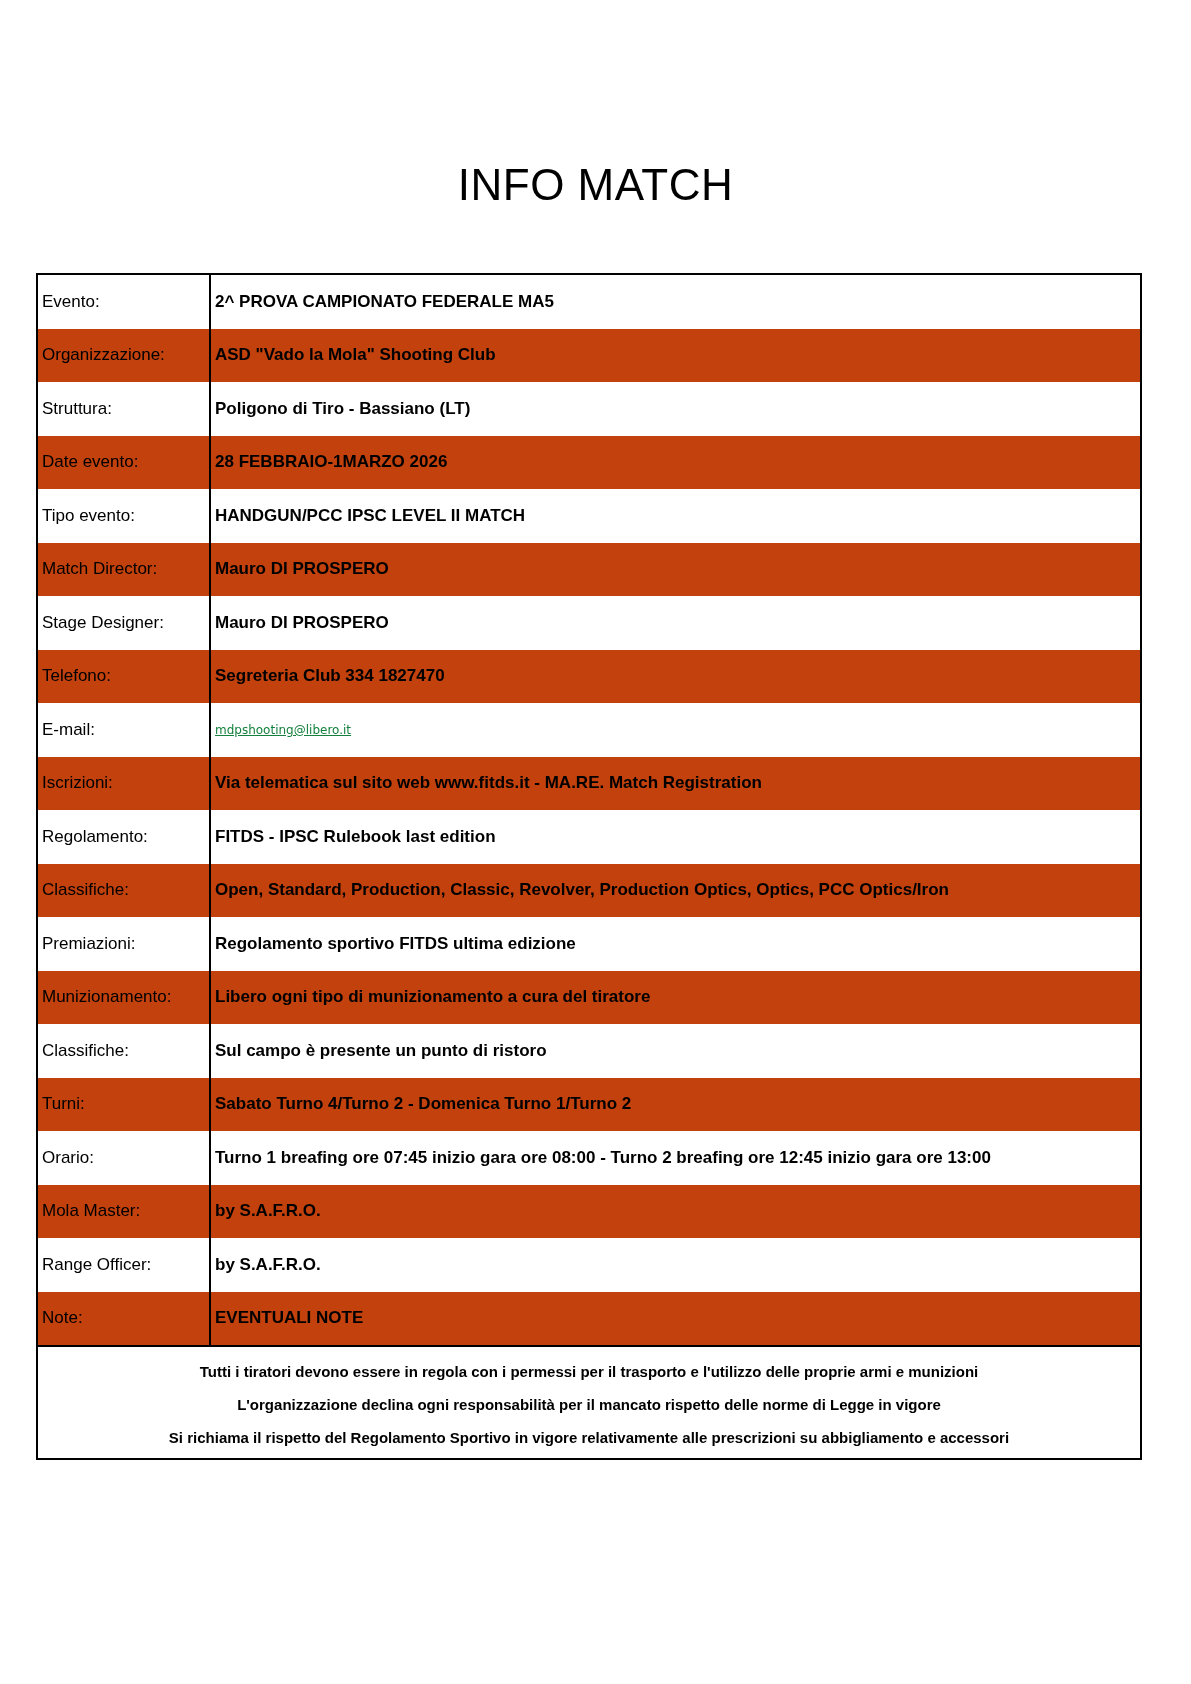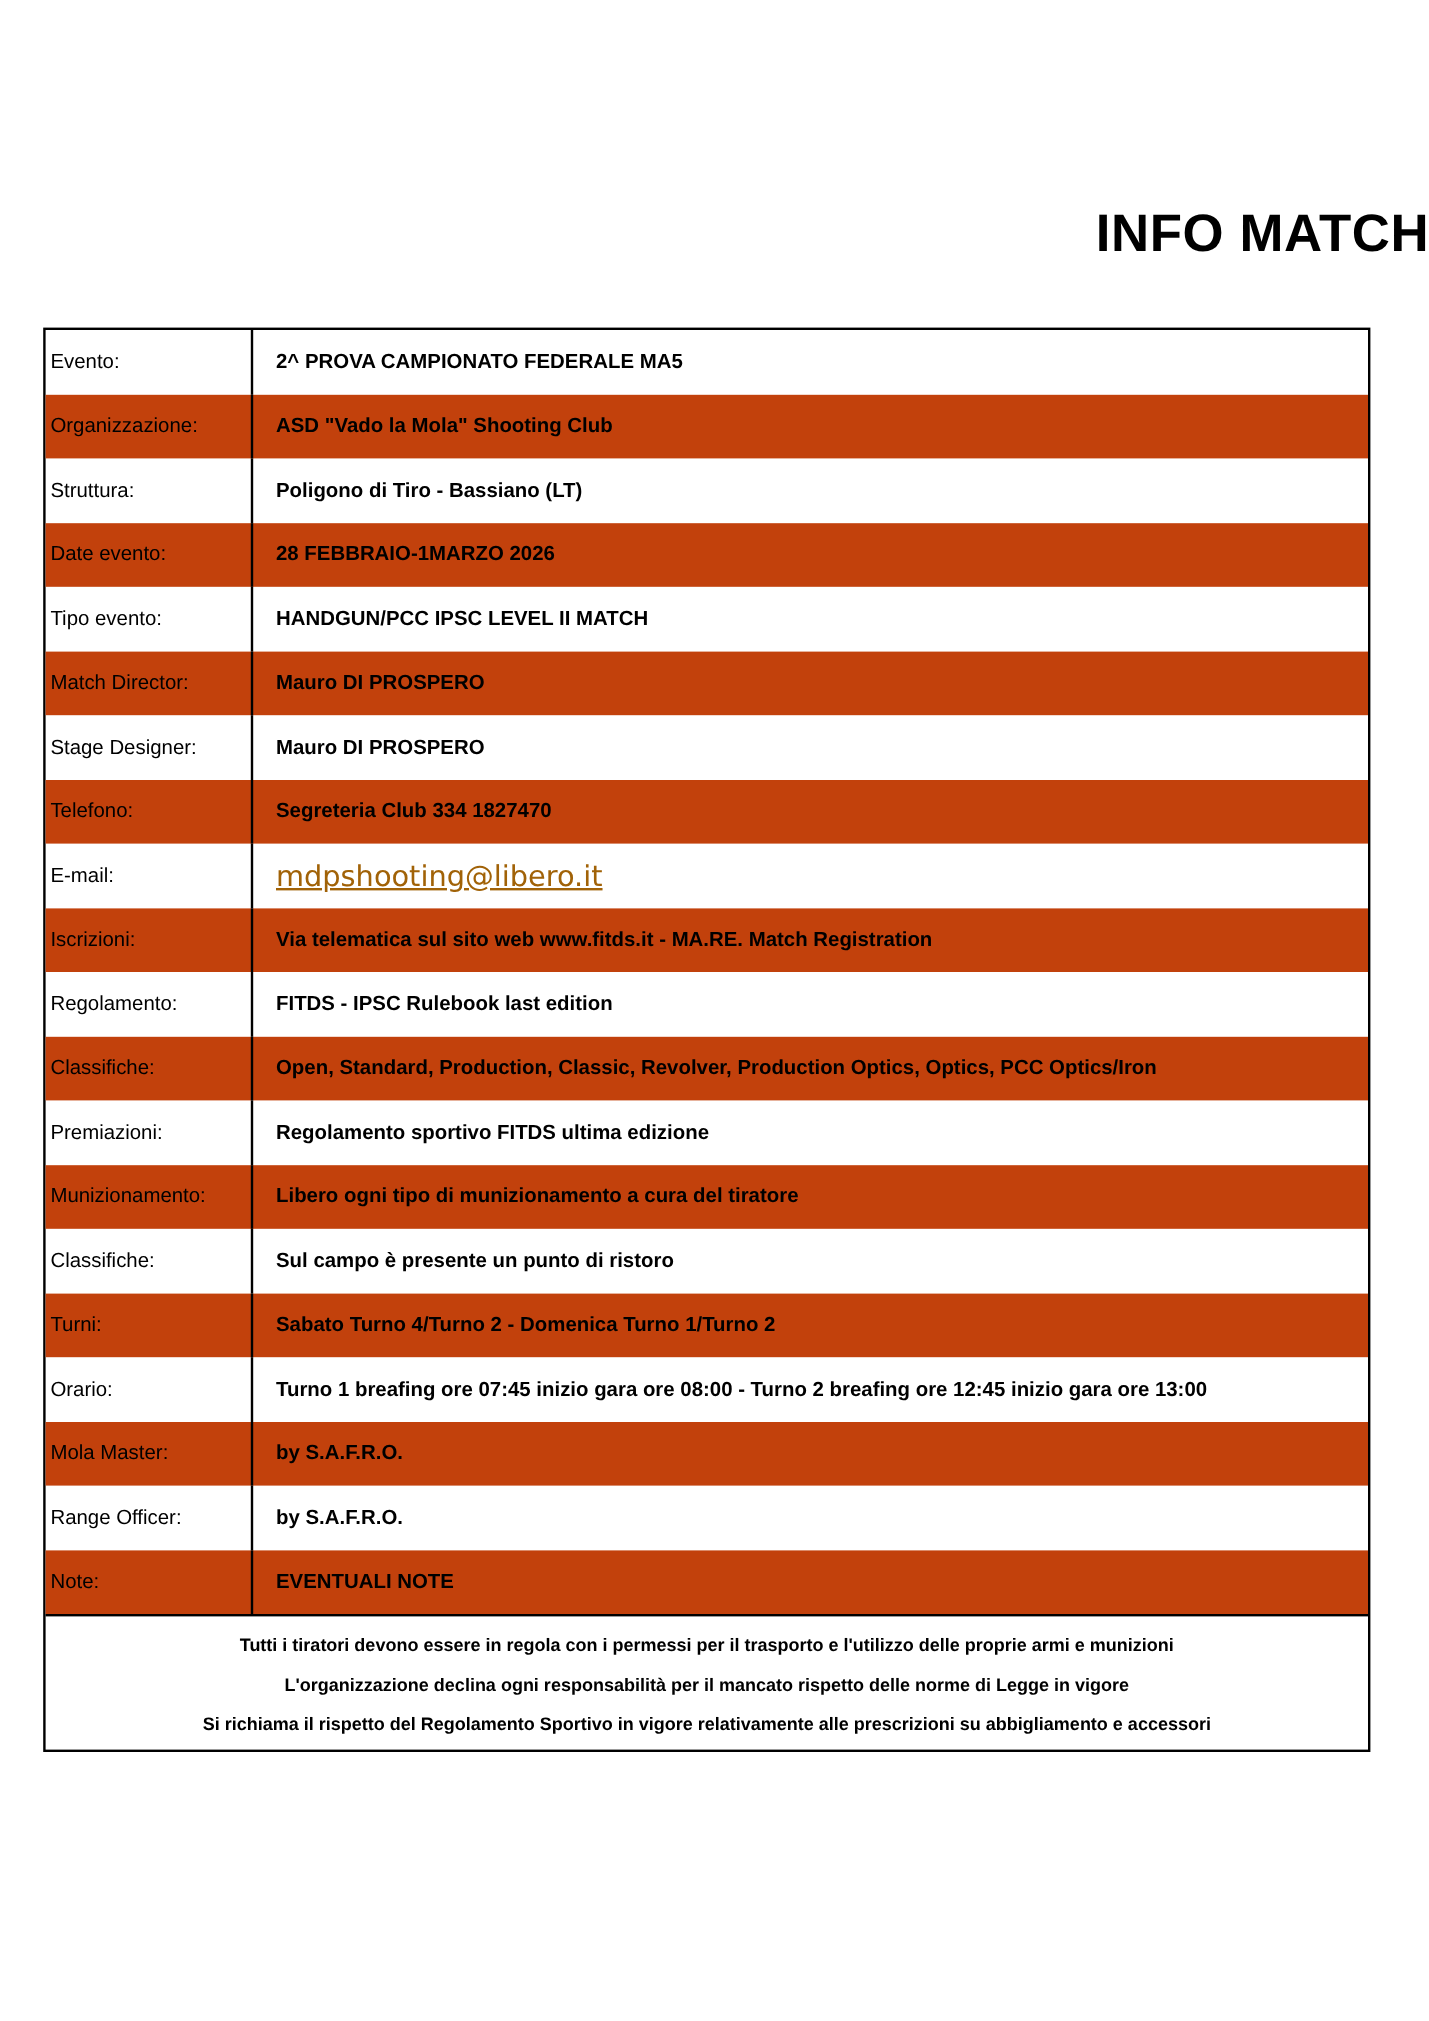--- a/index.html
+++ b/index.html
@@ -1,43 +1,43 @@
 <!DOCTYPE html>
 <html><head>
 <meta charset="utf-8">
 <style>
   html, body { margin: 0; padding: 0; background: #ffffff; }
   body {
     width: 1191px; height: 1684px; position: relative; overflow: hidden;
     font-family: "Liberation Sans", sans-serif; color: #000;
   }
   .title {
-    position: absolute; left: 0; width: 1191px; top: 170px;
-    text-align: right; font-weight: bold; font-size: 44px; letter-spacing: 0.5px;
+    position: absolute; left: 0; width: 1191px; top: 160px;
+    text-align: center; font-weight: normal; font-size: 44px; letter-spacing: 0.5px;
   }
   .info-table {
     position: absolute; left: 36px; top: 273px; width: 1106px;
     border: 2px solid #000; box-sizing: border-box;
   }
   .row {
     display: flex; height: 53.5px; align-items: center;
   }
   .row.shaded { background: #c2410c; }
   .row .label {
     width: 173px; height: 100%; display: flex; align-items: center;
     padding-left: 4px; box-sizing: border-box;
     border-right: 2px solid #000; font-size: 17px;
   }
   .row .value {
     flex: 1; height: 100%; display: flex; align-items: center;
-    padding-left: 19px; font-size: 17px; font-weight: bold;
+    padding-left: 4px; font-size: 17px; font-weight: bold;
   }
   .row .value a {
-    color: #a16207; text-decoration: underline; font-weight: normal;
-    font-family: "DejaVu Sans", sans-serif; font-size: 24px;
+    color: #15803d; text-decoration: underline; font-weight: normal;
+    font-family: "DejaVu Sans", sans-serif; font-size: 12px;
   }
   .notes {
     border-top: 2px solid #000; padding: 8px 0 4px 0;
   }
   .notes .line {
     text-align: center; font-weight: bold; font-size: 15px; height: 33px; line-height: 33px;
   }
 </style>
 </head>
 <body>

